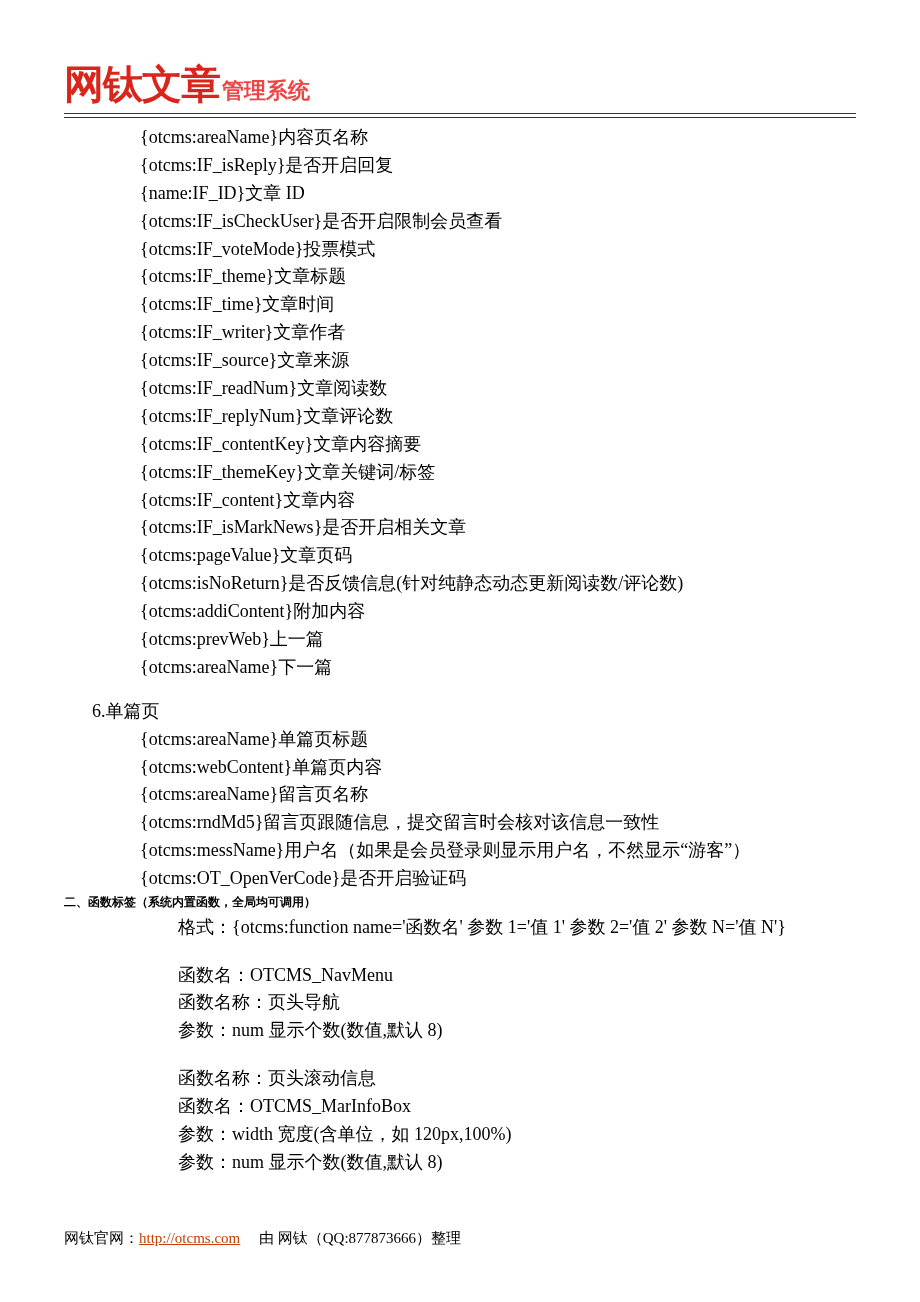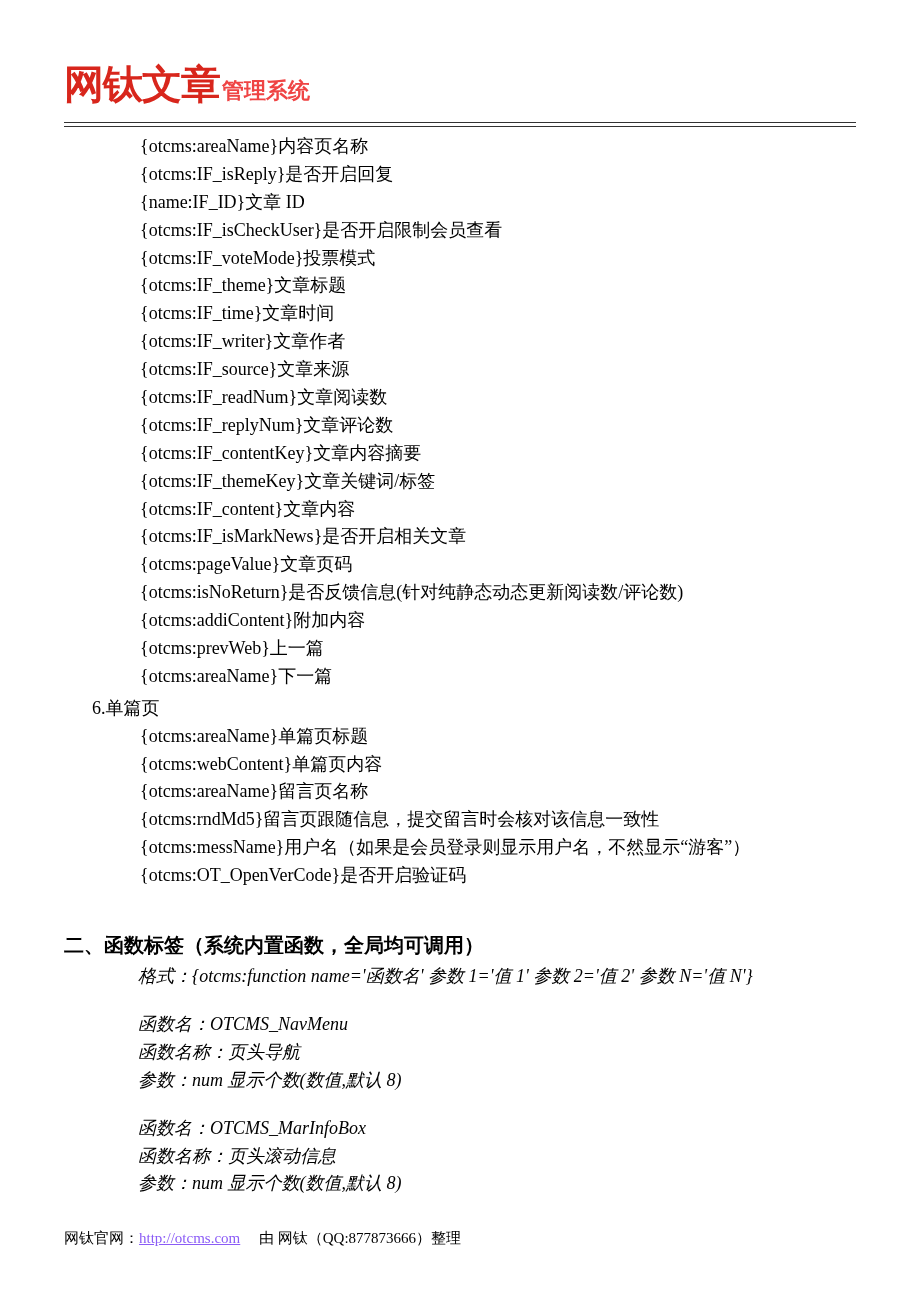--- a/index.html
+++ b/index.html
@@ -13,21 +13,21 @@
     color: #000;
     position: relative;
     line-height: 1.55;
   }
   .page {
     padding: 64px 64px 0 64px;
   }
   .logo-row {
     display: flex;
     align-items: flex-end;
-    margin-bottom: 18px;
+    margin-bottom: 9px;
     text-align: right;
   }
   .logo-main {
     font-family: "Microsoft YaHei", "SimHei", sans-serif;
     font-weight: 900;
     font-size: 40px;
     color: #d8261c;
     letter-spacing: -1px;
     line-height: 1;
   }
@@ -45,39 +45,38 @@
     border-top: 1px solid #333;
     border-bottom: 1px solid #333;
     height: 3px;
     margin: 2px 0 6px 0;
   }
   .block {
     margin-left: 76px;
   }
   .section-num {
     margin-left: 28px;
-    margin-top: 4px;
+    margin-top: 16px;
   }
   .h2 {
     font-family: "SimSun","宋体", serif;
     font-weight: 700;
-    font-size: 20px;
-    margin-top: 40px;
+    font-size: 12px;
     margin-bottom: 2px;
   }
-  .indent1 { margin-left: 74px; font-style: italic; }
+  .indent1 { margin-left: 114px; }
   .footer {
     position: absolute;
     left: 64px;
     right: 64px;
     bottom: 52px;
     font-size: 15px;
     color: #000;
   }
-  .footer a { color: #8b5cf6; text-decoration: underline; }
+  .footer a { color: #c2410c; text-decoration: underline; }
   .nowrap { white-space: nowrap; }
 </style>
 </head>
 <body>
 
 <div class="page">
 
   <div class="logo-row">
     <span class="logo-main">网钛文章</span>
     <span class="logo-sub">管理系统</span>
@@ -123,22 +122,23 @@
   <div class="h2">二、函数标签（系统内置函数，全局均可调用）</div>
   <div class="indent1 nowrap">格式：{otcms:function name='函数名'  参数 1='值 1'  参数 2='值 2'  参数 N='值 N'}</div>
 
   <div class="indent1" style="margin-top:20px">
     <div>函数名：OTCMS_NavMenu</div>
     <div>函数名称：页头导航</div>
     <div>参数：num  显示个数(数值,默认 8)</div>
   </div>
 
   <div class="indent1" style="margin-top:20px">
+    <div>函数名称：页头滚动信息</div>
     <div>函数名：OTCMS_MarInfoBox</div>
-    <div>函数名称：页头滚动信息</div>
+    <div>参数：width  宽度(含单位，如 120px,100%)</div>
     <div>参数：num  显示个数(数值,默认 8)</div>
   </div>
 
 </div>
 
 <div class="footer">
   <span>网钛官网：</span><a href="#">http://otcms.com</a>&nbsp;&nbsp;&nbsp;&nbsp;&nbsp;<span>由  网钛（QQ:877873666）整理</span>
 </div>
 
 </body></html>

